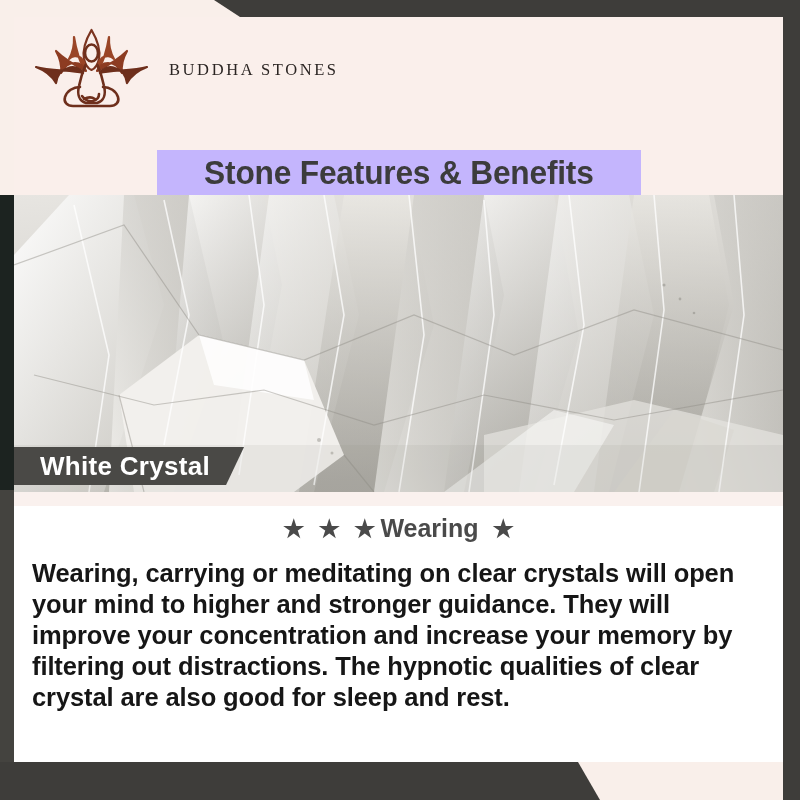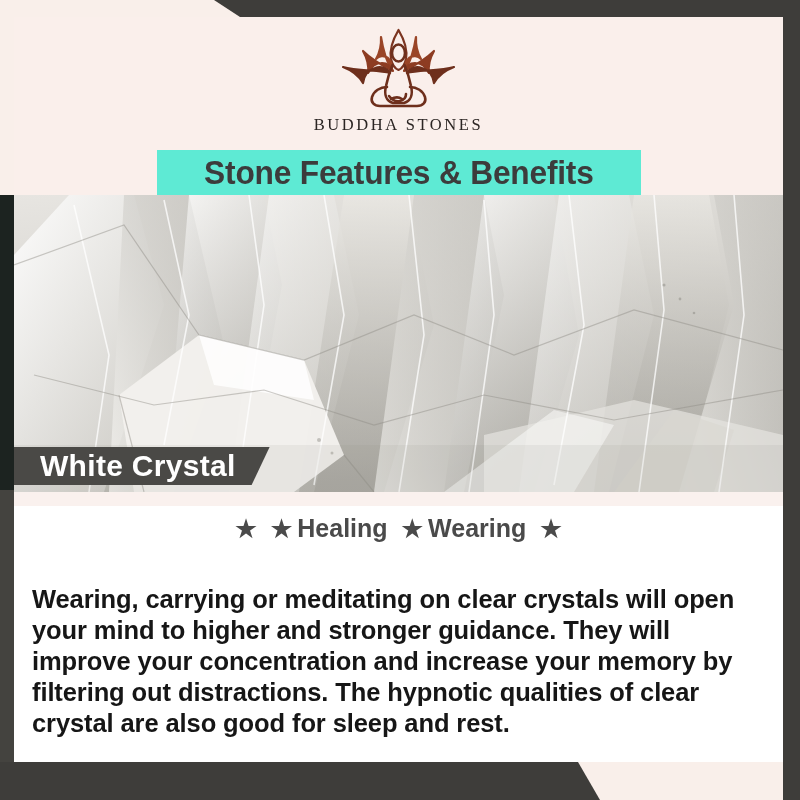--- a/index.html
+++ b/index.html
@@ -58,21 +58,21 @@
     position: absolute;
     left: 14px; top: 17px;
     width: 769px; height: 178px;
     background: #faefeb;
   }
 
   .logo-wrap {
     position: absolute;
     left: 0; right: 0; top: 8px;
     display: flex;
-    flex-direction: column;
+    flex-direction: row;
     align-items: center;
   }
   .logo-mark {
     width: 155px;
     height: 88px;
     display: block;
   }
   .logo-word {
     margin-top: 2px;
     font-family: "Liberation Serif", serif;
@@ -82,21 +82,21 @@
     font-weight: 400;
   }
 
   .title-bar {
     position: absolute;
     left: 50%;
     transform: translateX(-50%);
     top: 133px;
     width: 484px;
     height: 46px;
-    background: #5eead4;
+    background: #c4b5fd;
     display: flex;
     align-items: center;
     justify-content: center;
   }
   .title-text {
     font-family: "Liberation Sans Narrow", "Liberation Sans", sans-serif;
     font-weight: bold;
     font-size: 33px;
     color: #3c3c3c;
     letter-spacing: -0.2px;
@@ -122,21 +122,21 @@
     min-width: 206px;
     background: #4a4946;
     color: #ffffff;
     display: flex;
     align-items: center;
     padding: 0 34px 0 26px;
     box-sizing: border-box;
     clip-path: polygon(0 0, 100% 0, calc(100% - 18px) 100%, 0 100%);
     font-family: "Liberation Sans Narrow", "Liberation Sans", sans-serif;
     font-weight: bold;
-    font-size: 30px;
+    font-size: 26px;
     letter-spacing: 0.3px;
   }
 
   
   .content {
     position: absolute;
     left: 14px;
     top: 492px;
     width: 769px;
     height: 270px;
@@ -179,21 +179,20 @@
     left: 18px;
     right: 18px;
     top: 66px;
     font-family: "Liberation Sans Narrow", "Liberation Sans", sans-serif;
     font-weight: bold;
     font-size: 25.5px;
     line-height: 31px;
     color: #161616;
     letter-spacing: -0.1px;
     text-align: left;
-    margin-top: 26px;
   }
 </style>
 </head>
 <body>
 
 <div id="page">
 
   <div class="frame-top-right"></div>
   <div class="frame-right"></div>
   <div class="frame-image-left"></div>
@@ -315,21 +314,20 @@
 
   <div class="content">
     <div class="content-topfade"></div>
 
     <div class="benefits">
       <span class="benefit">
         <span class="star">★</span>
       </span>
       <span class="benefit">
         <span class="star">★</span>
-        <span>Healing</span>
       </span>
       <span class="benefit">
         <span class="star">★</span>
         <span>Wearing</span>
       </span>
       <span class="benefit">
         <span class="star">★</span>
       </span>
     </div>
 

